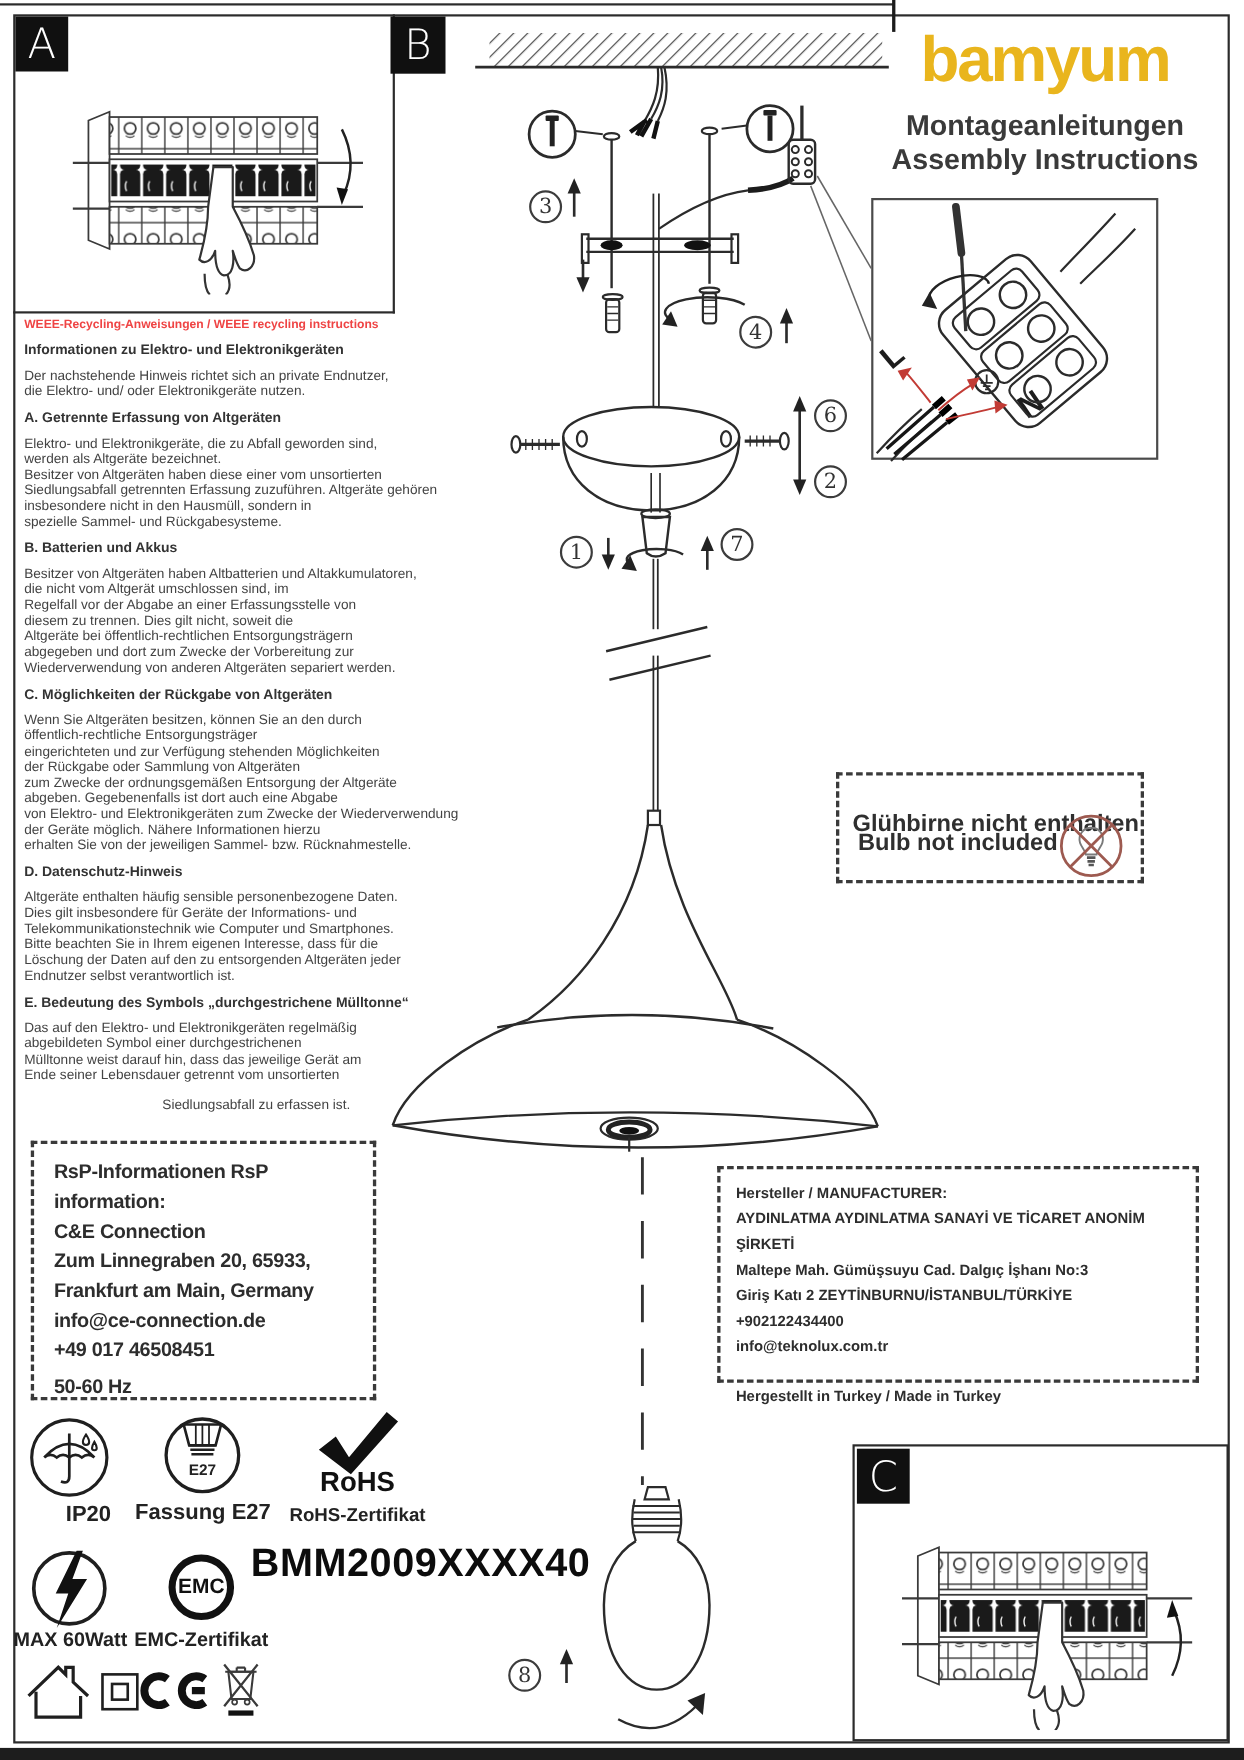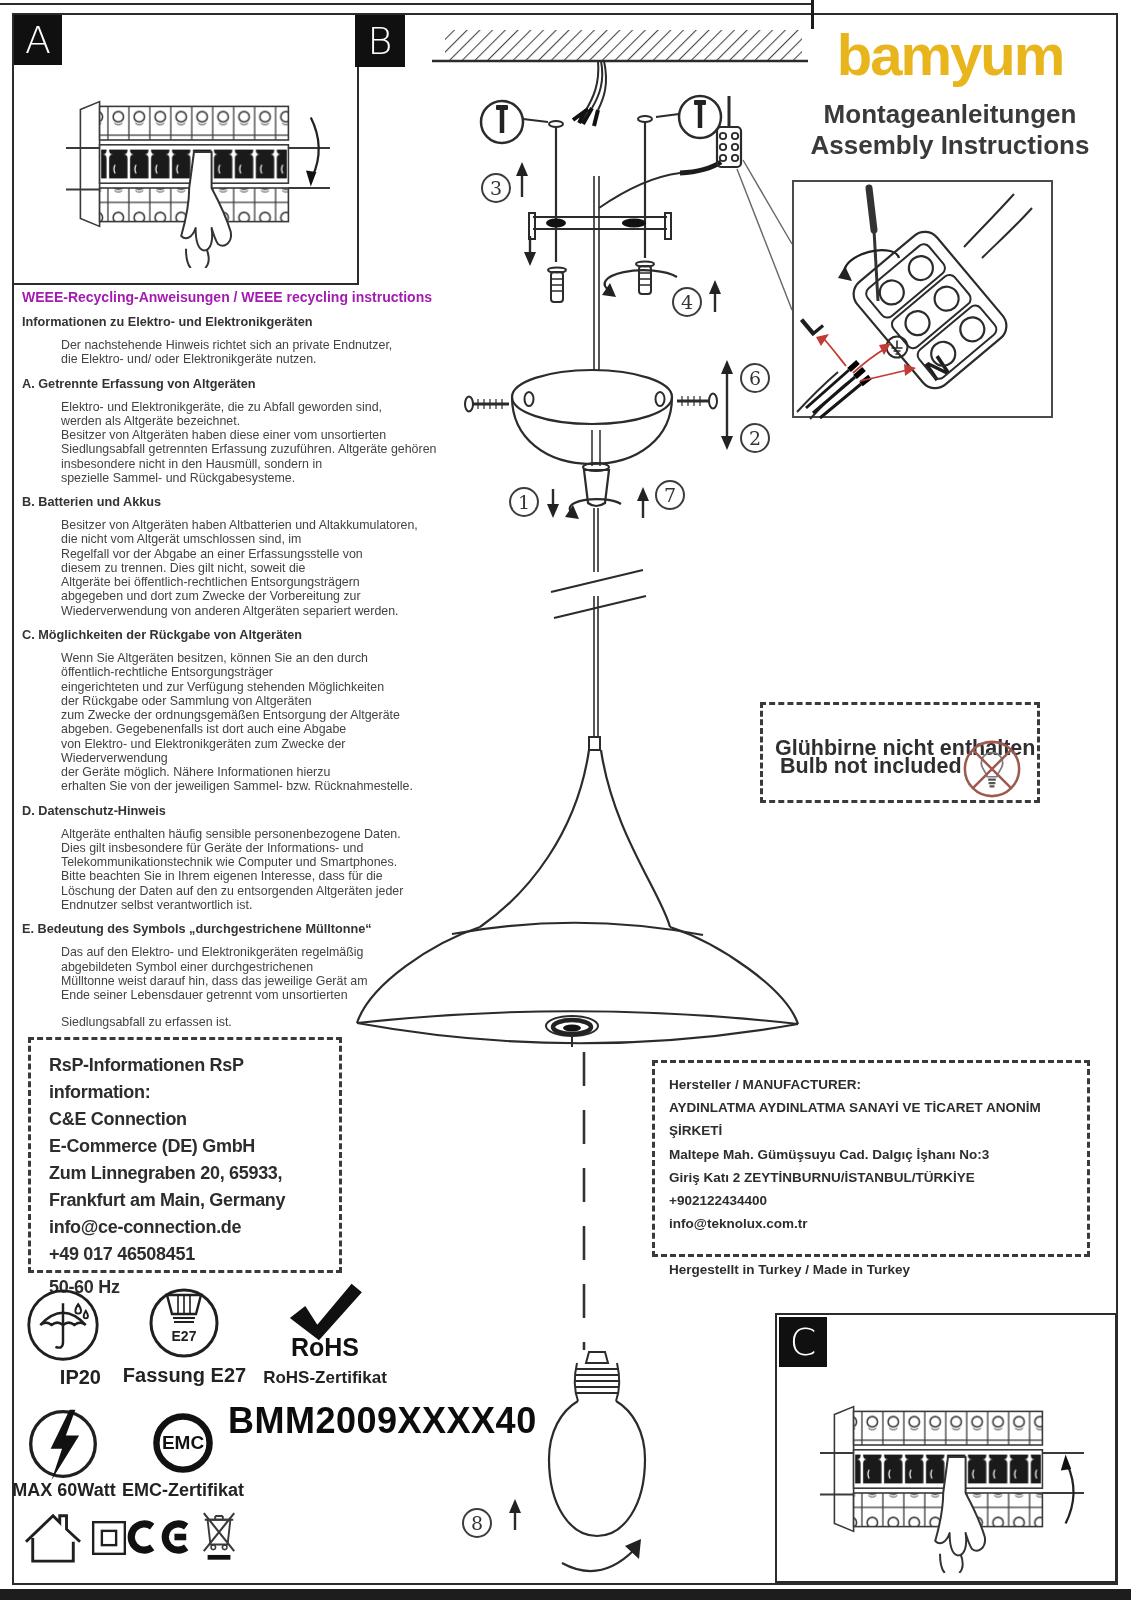--- a/index.html
+++ b/index.html
@@ -14,24 +14,24 @@
   .section-a{left:12px;top:13px;width:347px;height:272px;border-right:2px solid #2b2b2b;border-bottom:2px solid #2b2b2b;box-sizing:border-box;}
   .tab{background:#101010;color:#fff;display:flex;align-items:center;justify-content:center;
        font-family:"DejaVu Sans",sans-serif;font-weight:300;font-size:38px;}
   .section-c{left:775px;top:1313px;width:342px;height:270px;border:2px solid #2b2b2b;box-sizing:border-box;}
   .bottom-bar{left:0;top:1589px;width:1131px;height:11px;background:#1d1d1d;}
   
   .logo{left:806px;top:26px;width:288px;text-align:center;font-size:58px;font-weight:bold;letter-spacing:-2px;line-height:1;}
   .subtitle{left:806px;width:288px;text-align:center;font-size:26px;font-weight:700;color:#3a3a3a;line-height:1.1;}
   
   .weee{left:22px;top:289px;width:422px;}
-  .w-title{font-weight:bold;font-size:14px;margin-bottom:7px;color:#a21caf;}
+  .w-title{font-weight:bold;font-size:11px;margin-bottom:7px;color:#ef4444;}
   .w-head{font-weight:bold;font-size:12.7px;margin:10px 0 9px;color:#333;}
-  .w-body{font-size:12.4px;line-height:1.15;white-space:pre-line;color:#434343;font-weight:500;margin-left:39px;}
-  .w-footer{margin-top:13px;}
+  .w-body{font-size:12.4px;line-height:1.15;white-space:pre-line;color:#434343;font-weight:500;}
+  .w-footer{margin-top:13px;text-align:center;}
   
   .dashedbox{border:3px dashed #3a3a3a;box-sizing:border-box;}
   .rsp{left:28px;top:1037px;width:314px;height:236px;padding:12px 6px 0 18px;font-size:18px;font-weight:600;letter-spacing:-0.3px;line-height:1.5;color:#2d2d2d;}
   .manu{left:652px;top:1060px;width:438px;height:197px;padding:10px 6px 0 14px;font-size:13.5px;font-weight:700;line-height:1.72;color:#2d2d2d;}
   .manu .gap{height:22px;}
   .bulbbox{left:760px;top:702px;width:280px;height:101px;}
   .bulbbox .l1{position:absolute;left:12px;top:11px;font-size:21.5px;font-weight:600;color:#2f2f2f;margin-top:20px;}
   .bulbbox .l2{position:absolute;left:17px;top:49px;font-size:21.5px;font-weight:600;color:#2f2f2f;}
   .rsp .hz{margin-top:6px;}
   
@@ -158,21 +158,20 @@
       <circle cx="32" cy="32" r="28" fill="none" stroke="#9d5a50" stroke-width="2.6"></circle>
       <path d="M32,15 C24,15 19.5,22 21.5,29 C22.7,33 26,35.5 27,40 L37,40 C38,35.5 41.3,33 42.5,29 C44.5,22 40,15 32,15 Z" fill="none" stroke="#7a7a7a" stroke-width="1.8"></path>
       <path d="M28,43 H36 M28.5,46.5 H35.5 M29.5,50 H34.5" stroke="#555" stroke-width="2.4"></path>
       <path d="M12,12 L52,52 M52,12 L12,52" stroke="#9d5a50" stroke-width="2.6"></path>
     </svg>
   </div>
 
   <div class="abs dashedbox rsp">
     <div>RsP-Informationen RsP information:</div>
     <div>C&amp;E Connection</div>
-    <div>E-Commerce (DE) GmbH</div>
     <div>Zum Linnegraben 20, 65933,</div>
     <div>Frankfurt am Main, Germany</div>
     <div>info@ce-connection.de</div>
     <div>+49 017 46508451</div>
     <div class="hz">50-60 Hz</div>
   </div>
 
   <div class="abs dashedbox manu">
     <div>Hersteller / MANUFACTURER:</div>
     <div>AYDINLATMA AYDINLATMA SANAYİ VE TİCARET ANONİM ŞİRKETİ</div>

